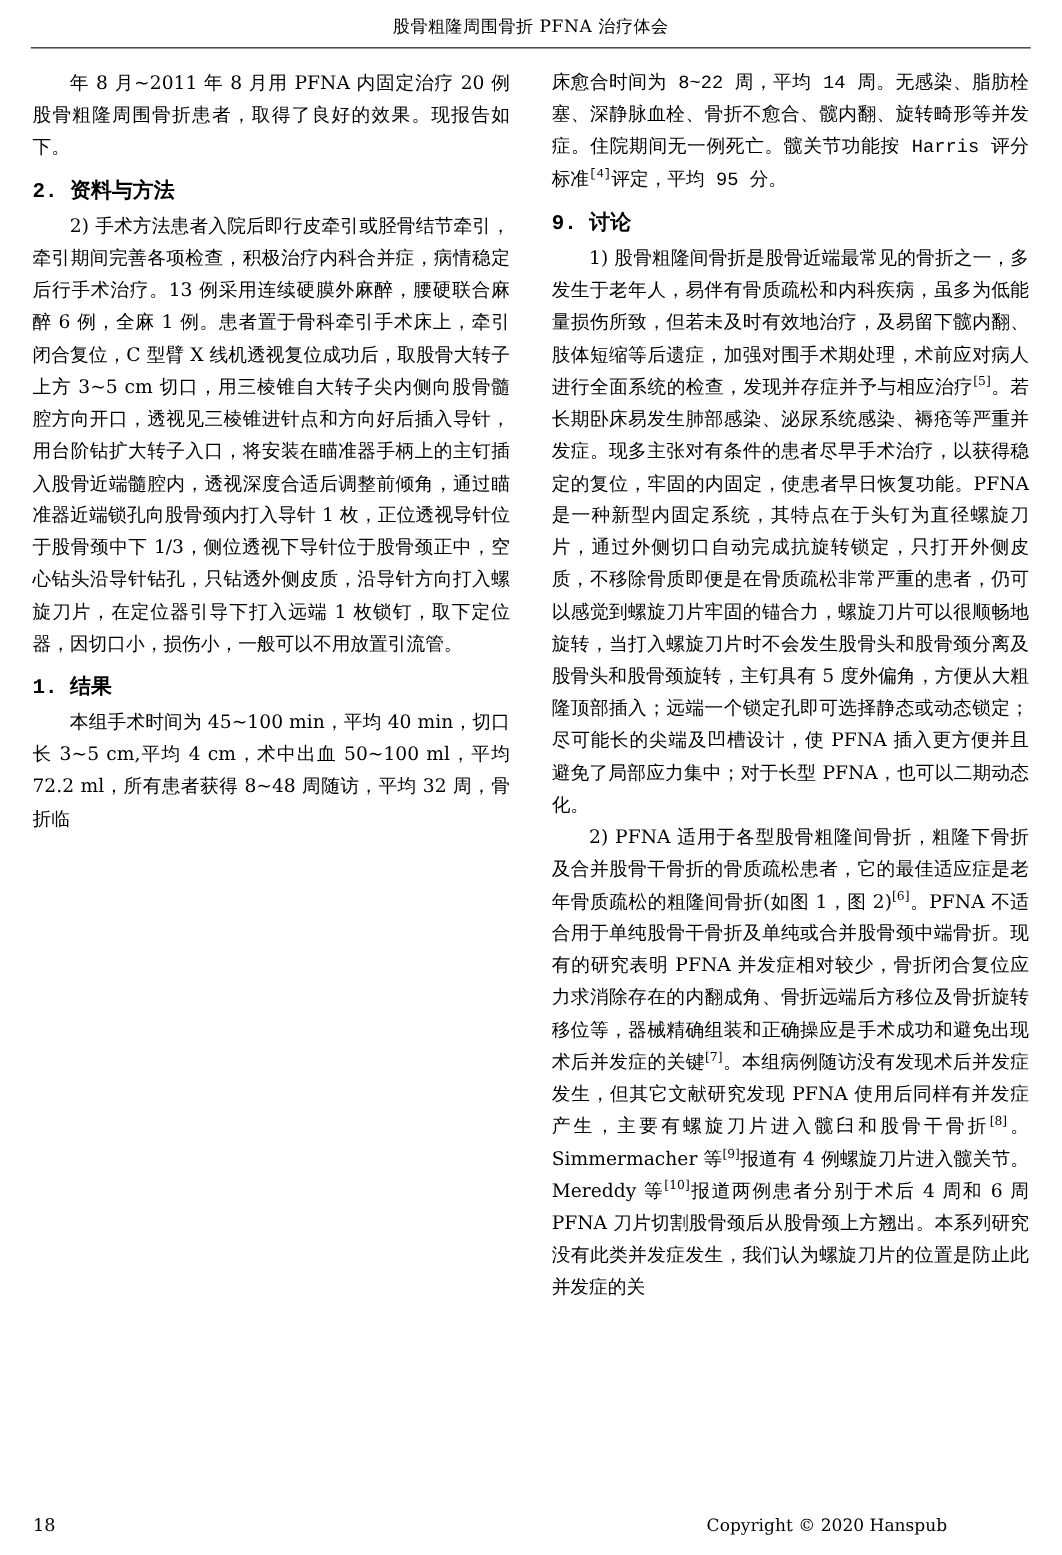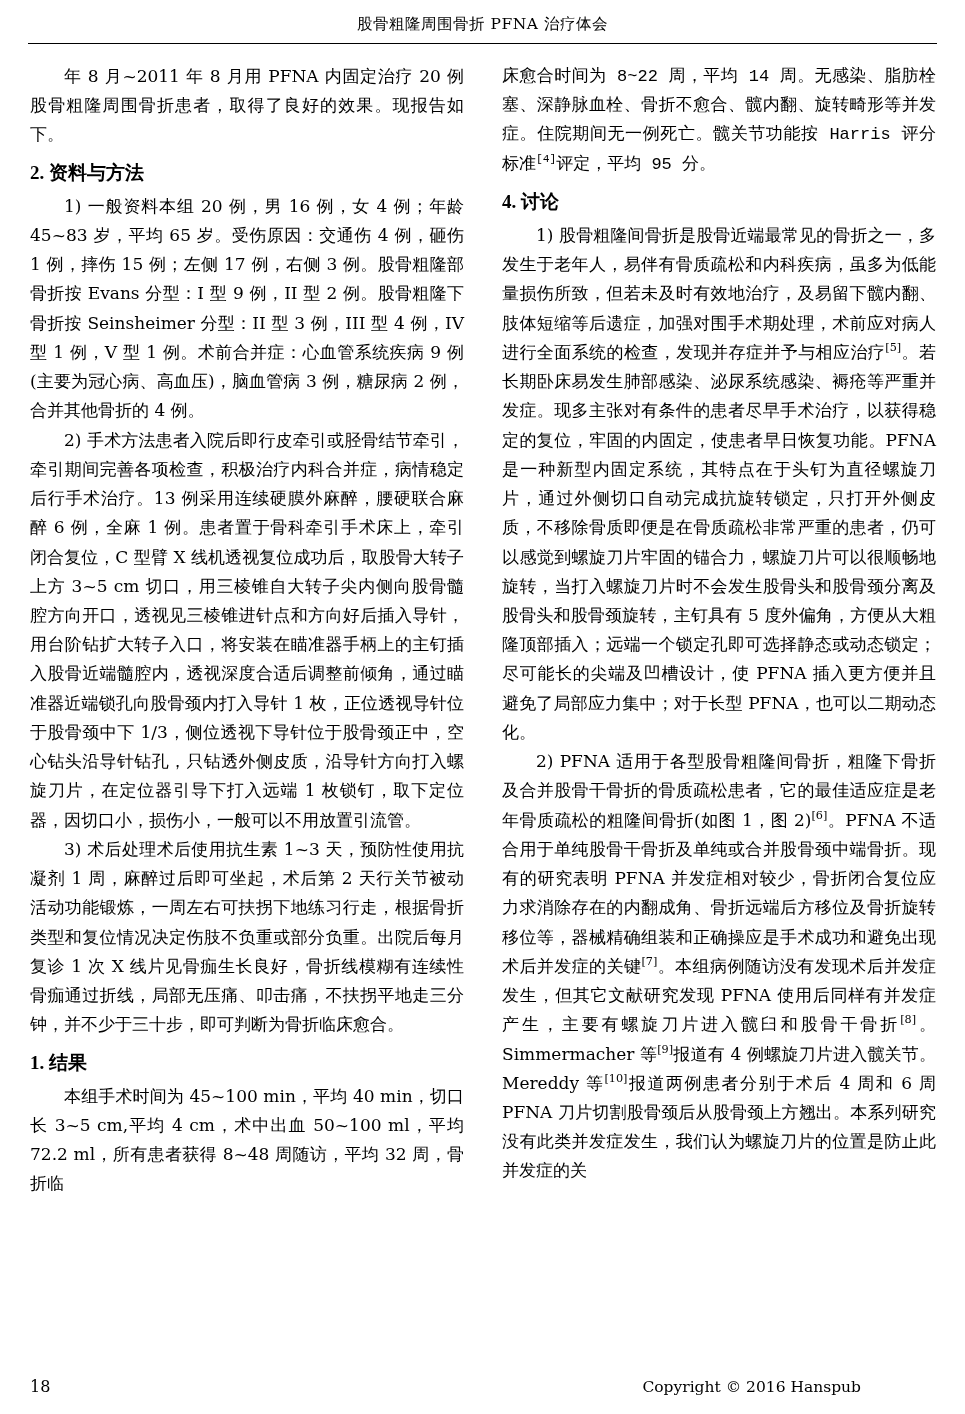--- a/index.html
+++ b/index.html
@@ -34,20 +34,21 @@
     border: none;
     border-top: 1px solid #000;
     margin: 4px 28px 0 28px;
   }
   .columns {
     display: flex;
     flex-direction: row;
     gap: 38px;
     padding: 18px 30px 0 30px;
     box-sizing: border-box;
+    justify-content: center;
   }
   .col {
     width: 434px;
     flex: 0 0 434px;
   }
   p.body {
     margin: 0 0 0 0;
     font-size: 17px;
     line-height: 1.72;
     text-align: justify;
@@ -57,21 +58,21 @@
   }
   p.body.noindent {
     text-indent: 0;
     font-family: Liberation Mono, monospace;
   }
   h2.section {
     font-size: 19px;
     font-weight: bold;
     margin: 10px 0 6px 0;
     text-align: left;
-    font-family: Liberation Serif, serif;
+    font-family: Liberation Mono, monospace;
   }
   sup {
     font-size: 0.66em;
     vertical-align: super;
     line-height: 0;
   }
   .footer {
     position: absolute;
     left: 0;
     bottom: 18px;
@@ -97,34 +98,32 @@
 <div class="page">
 
   <div class="running-head">股骨粗隆周围骨折 PFNA 治疗体会</div>
   <hr class="head-rule">
 
   <div class="columns">
 
     <div class="col">
       <p class="body">年 8 月~2011 年 8 月用 PFNA 内固定治疗 20 例股骨粗隆周围骨折患者，取得了良好的效果。现报告如下。</p>
       <h2 class="section">2.  资料与方法</h2>
-      <p class="body">1)  一般资料本组 20 例，男 16 例，女 4 例；年龄 45~83 岁，平均 65 岁。受伤原因：交通伤 4 例，砸伤 1 例，摔伤 15 例；左侧 17 例，右侧 3 例。股骨粗隆部骨折按 Evans 分型：I 型 9 例，II 型 2 例。股骨粗隆下骨折按 Seinsheimer 分型：II 型 3 例，III 型 4 例，IV 型 1 例，V 型 1 例。术前合并症：心血管系统疾病 9 例(主要为冠心病、高血压)，脑血管病 3 例，糖尿病 2 例，合并其他骨折的 4 例。</p>
       <p class="body">2)  手术方法患者入院后即行皮牵引或胫骨结节牵引，牵引期间完善各项检查，积极治疗内科合并症，病情稳定后行手术治疗。13 例采用连续硬膜外麻醉，腰硬联合麻醉 6 例，全麻 1 例。患者置于骨科牵引手术床上，牵引闭合复位，C 型臂 X 线机透视复位成功后，取股骨大转子上方 3~5 cm 切口，用三棱锥自大转子尖内侧向股骨髓腔方向开口，透视见三棱锥进针点和方向好后插入导针，用台阶钻扩大转子入口，将安装在瞄准器手柄上的主钉插入股骨近端髓腔内，透视深度合适后调整前倾角，通过瞄准器近端锁孔向股骨颈内打入导针 1 枚，正位透视导针位于股骨颈中下 1/3，侧位透视下导针位于股骨颈正中，空心钻头沿导针钻孔，只钻透外侧皮质，沿导针方向打入螺旋刀片，在定位器引导下打入远端 1 枚锁钉，取下定位器，因切口小，损伤小，一般可以不用放置引流管。</p>
-      <p class="body">3)  术后处理术后使用抗生素 1~3 天，预防性使用抗凝剂 1 周，麻醉过后即可坐起，术后第 2 天行关节被动活动功能锻炼，一周左右可扶拐下地练习行走，根据骨折类型和复位情况决定伤肢不负重或部分负重。出院后每月复诊 1 次 X 线片见骨痂生长良好，骨折线模糊有连续性骨痂通过折线，局部无压痛、叩击痛，不扶拐平地走三分钟，并不少于三十步，即可判断为骨折临床愈合。</p>
       <h2 class="section">1.  结果</h2>
       <p class="body">本组手术时间为 45~100 min，平均 40 min，切口长 3~5 cm,平均 4 cm，术中出血 50~100 ml，平均 72.2 ml，所有患者获得 8~48 周随访，平均 32 周，骨折临</p>
     </div>
 
     <div class="col">
       <p class="body noindent">床愈合时间为 8~22 周，平均 14 周。无感染、脂肪栓塞、深静脉血栓、骨折不愈合、髋内翻、旋转畸形等并发症。住院期间无一例死亡。髋关节功能按 Harris 评分标准<sup>[4]</sup>评定，平均 95 分。</p>
-      <h2 class="section">4.  讨论</h2>
+      <h2 class="section">9.  讨论</h2>
       <p class="body">1)  股骨粗隆间骨折是股骨近端最常见的骨折之一，多发生于老年人，易伴有骨质疏松和内科疾病，虽多为低能量损伤所致，但若未及时有效地治疗，及易留下髋内翻、肢体短缩等后遗症，加强对围手术期处理，术前应对病人进行全面系统的检查，发现并存症并予与相应治疗<sup>[5]</sup>。若长期卧床易发生肺部感染、泌尿系统感染、褥疮等严重并发症。现多主张对有条件的患者尽早手术治疗，以获得稳定的复位，牢固的内固定，使患者早日恢复功能。PFNA 是一种新型内固定系统，其特点在于头钉为直径螺旋刀片，通过外侧切口自动完成抗旋转锁定，只打开外侧皮质，不移除骨质即便是在骨质疏松非常严重的患者，仍可以感觉到螺旋刀片牢固的锚合力，螺旋刀片可以很顺畅地旋转，当打入螺旋刀片时不会发生股骨头和股骨颈分离及股骨头和股骨颈旋转，主钉具有 5 度外偏角，方便从大粗隆顶部插入；远端一个锁定孔即可选择静态或动态锁定；尽可能长的尖端及凹槽设计，使 PFNA 插入更方便并且避免了局部应力集中；对于长型 PFNA，也可以二期动态化。</p>
       <p class="body">2) PFNA 适用于各型股骨粗隆间骨折，粗隆下骨折及合并股骨干骨折的骨质疏松患者，它的最佳适应症是老年骨质疏松的粗隆间骨折(如图 1，图 2)<sup>[6]</sup>。PFNA 不适合用于单纯股骨干骨折及单纯或合并股骨颈中端骨折。现有的研究表明 PFNA 并发症相对较少，骨折闭合复位应力求消除存在的内翻成角、骨折远端后方移位及骨折旋转移位等，器械精确组装和正确操应是手术成功和避免出现术后并发症的关键<sup>[7]</sup>。本组病例随访没有发现术后并发症发生，但其它文献研究发现 PFNA 使用后同样有并发症产生，主要有螺旋刀片进入髋臼和股骨干骨折<sup>[8]</sup>。Simmermacher 等<sup>[9]</sup>报道有 4 例螺旋刀片进入髋关节。Mereddy 等<sup>[10]</sup>报道两例患者分别于术后 4 周和 6 周 PFNA 刀片切割股骨颈后从股骨颈上方翘出。本系列研究没有此类并发症发生，我们认为螺旋刀片的位置是防止此并发症的关</p>
     </div>
 
   </div>
 
   <div class="footer">
     <div class="pageno">18</div>
-    <div class="copyright">Copyright © 2016 Hanspub</div>
+    <div class="copyright">Copyright © 2020 Hanspub</div>
   </div>
 
 </div>
 
 </body></html>

